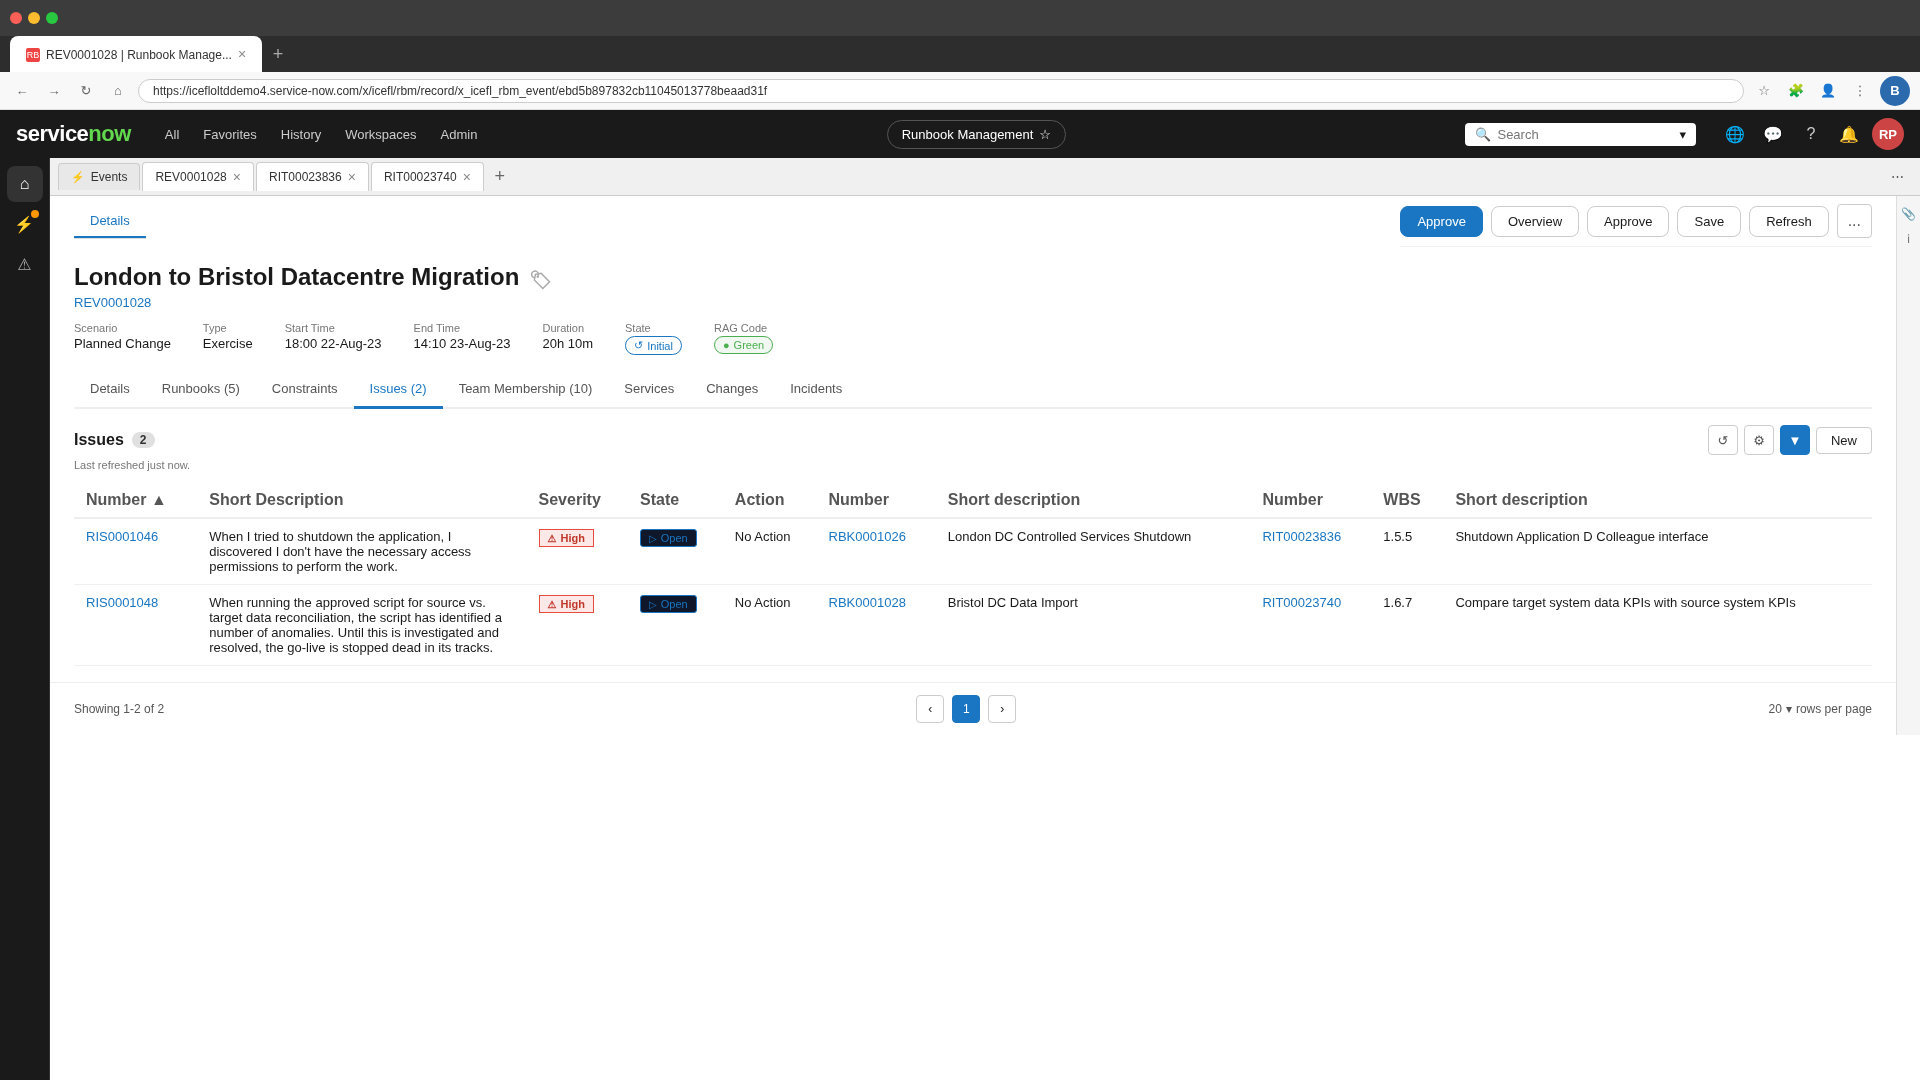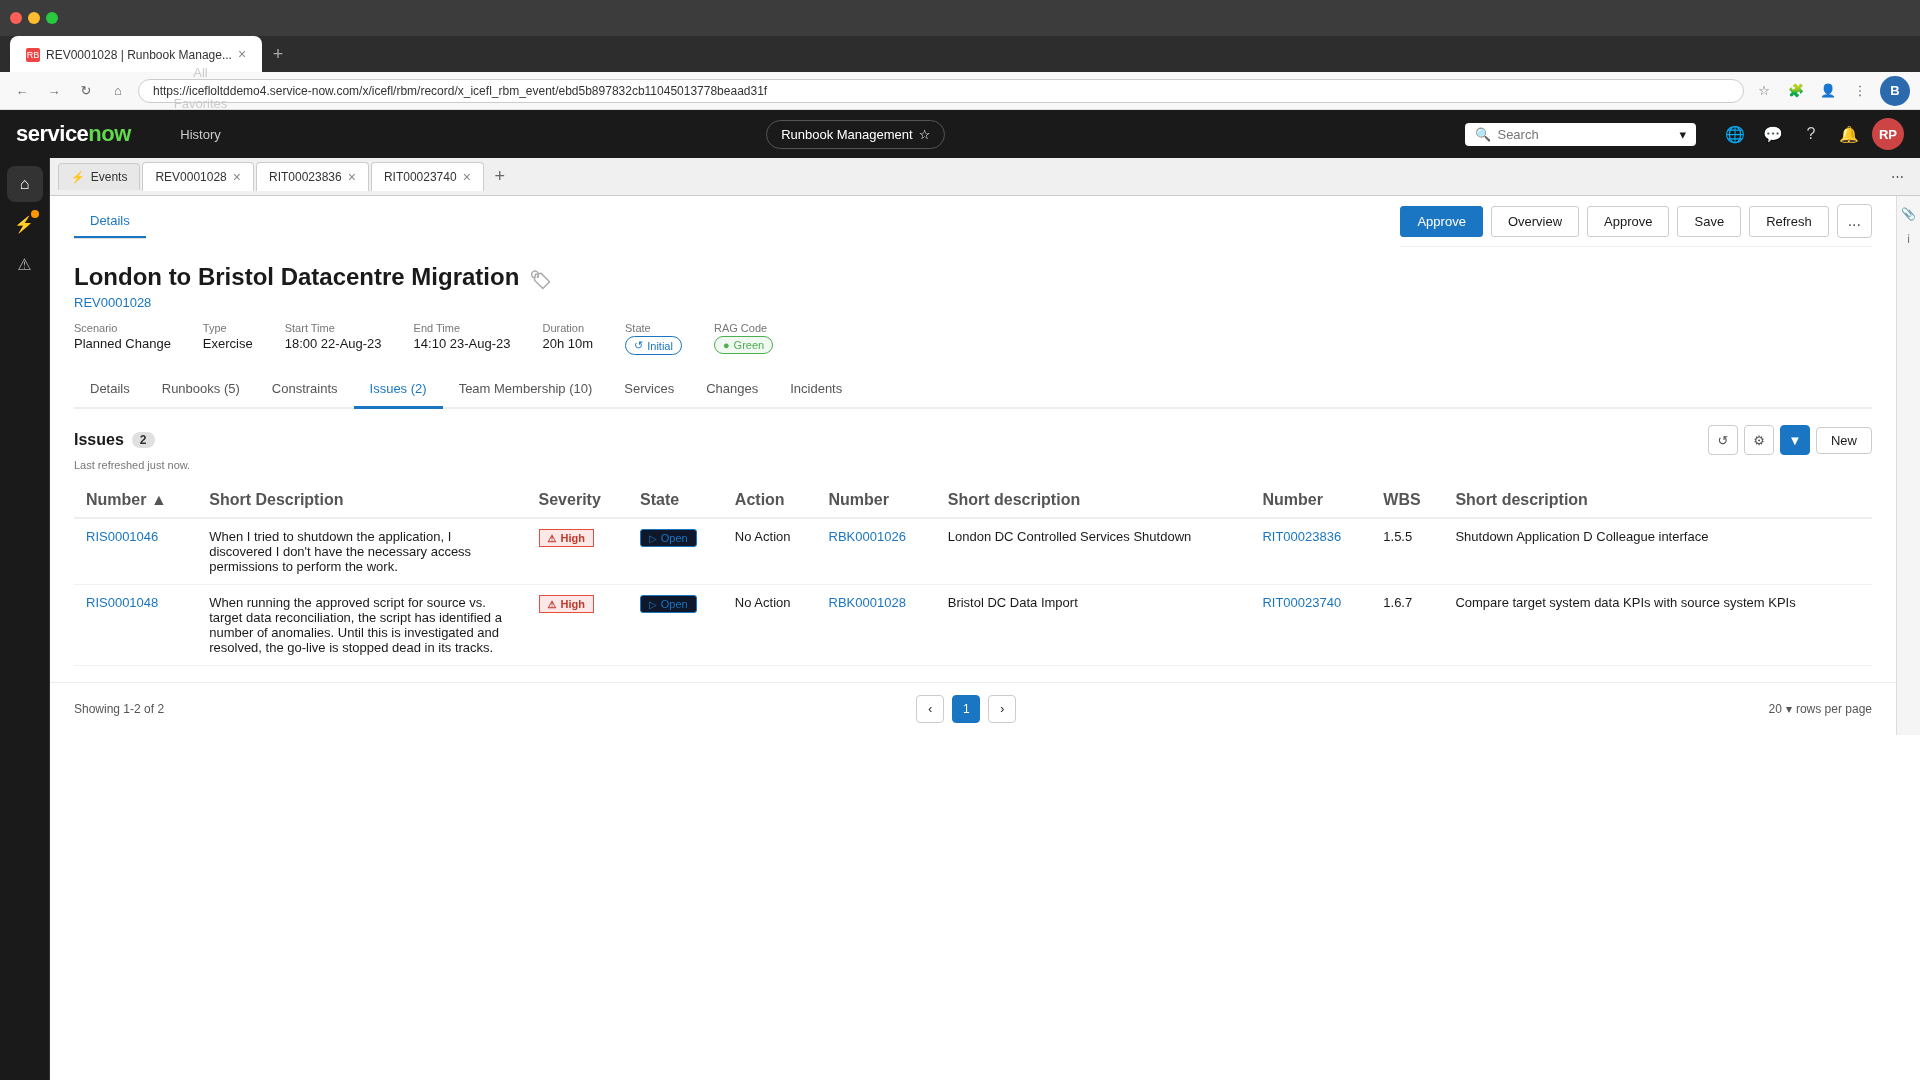--- a/index.html
+++ b/index.html
@@ -12,21 +12,21 @@
     .browser-tab .favicon { width: 14px; height: 14px; background: #e44; border-radius: 2px; font-size: 9px; color: white; display: flex; align-items: center; justify-content: center; }
     .browser-tab .close-btn { cursor: pointer; color: #888; font-size: 14px; }
     .browser-controls { background: #f8f8f8; border-bottom: 1px solid #ddd; height: 38px; display: flex; align-items: center; padding: 0 10px; gap: 8px; }
     .browser-url { flex: 1; background: #fff; border: 1px solid #ccc; border-radius: 20px; padding: 4px 14px; font-size: 12px; color: #333; }
     .browser-icon { width: 24px; height: 24px; display: flex; align-items: center; justify-content: center; border-radius: 50%; cursor: pointer; color: #666; }
 
     
     .sn-header { background: #1a1a1a; height: 48px; display: flex; align-items: center; padding: 0 16px; gap: 16px; }
     .sn-logo { color: white; font-size: 22px; font-weight: 700; letter-spacing: -0.5px; }
     .sn-logo span { color: #62d84e; }
-    .sn-nav { display: flex; align-items: center; gap: 4px; margin-left: 8px; flex-direction: column; }
+    .sn-nav { display: flex; align-items: center; gap: 4px; margin-left: 8px; }
     .sn-nav-item { color: #ccc; padding: 6px 10px; border-radius: 4px; cursor: pointer; font-size: 13px; }
     .sn-nav-center { flex: 1; display: flex; justify-content: center; }
     .sn-app-badge { background: #1a1a1a; border: 1px solid #555; color: white; padding: 6px 14px; border-radius: 20px; font-size: 13px; display: flex; align-items: center; gap: 6px; cursor: pointer; }
     .sn-search { display: flex; align-items: center; background: #fff; border-radius: 4px; padding: 4px 10px; gap: 6px; min-width: 220px; }
     .sn-search input { border: none; outline: none; font-size: 13px; flex: 1; }
     .sn-header-icons { display: flex; align-items: center; gap: 8px; margin-left: 8px; }
     .sn-header-icon { color: #ccc; font-size: 16px; cursor: pointer; width: 30px; height: 30px; display: flex; align-items: center; justify-content: center; border-radius: 50%; }
     .sn-avatar { width: 32px; height: 32px; border-radius: 50%; background: #c44; display: flex; align-items: center; justify-content: center; color: white; font-size: 13px; font-weight: bold; cursor: pointer; }
 
     
@@ -62,21 +62,21 @@
     .record-meta { display: flex; gap: 32px; margin-bottom: 16px; }
     .meta-item label { font-size: 11px; color: #777; display: block; margin-bottom: 2px; }
     .meta-item value { font-size: 13px; color: #1a1a1a; }
 
     .status-badge { display: inline-flex; align-items: center; gap: 4px; padding: 2px 8px; border-radius: 12px; font-size: 11px; font-weight: 500; border: 1px solid; }
     .status-badge.initial { border-color: #1a76c2; color: #1a76c2; }
     .status-badge.green { border-color: #4caf50; color: #4caf50; background: #f1f8f1; }
 
     
     .action-bar { display: flex; align-items: center; gap: 8px; justify-content: flex-end; padding: 12px 24px; border-bottom: 1px solid #eee; }
-    .btn { padding: 7px 16px; border-radius: 3px; font-size: 13px; cursor: pointer; border: 1px solid; font-weight: 500; }
+    .btn { padding: 7px 16px; border-radius: 8px; font-size: 13px; cursor: pointer; border: 1px solid; font-weight: 500; }
     .btn-primary { background: #1a76c2; color: white; border-color: #1a76c2; }
     .btn-default { background: white; color: #1a1a1a; border-color: #ccc; }
     .btn-more { background: white; border: 1px solid #ccc; border-radius: 4px; padding: 7px 10px; cursor: pointer; font-size: 16px; color: #555; }
 
     
     .page-tabs { display: flex; gap: 0; border-bottom: 2px solid #eee; margin-bottom: 0; }
     .page-tab { padding: 10px 16px; cursor: pointer; font-size: 13px; color: #555; border-bottom: 3px solid transparent; margin-bottom: -2px; }
     .page-tab.active { color: #1a76c2; border-bottom: 3px solid #1a76c2; }
 
     

